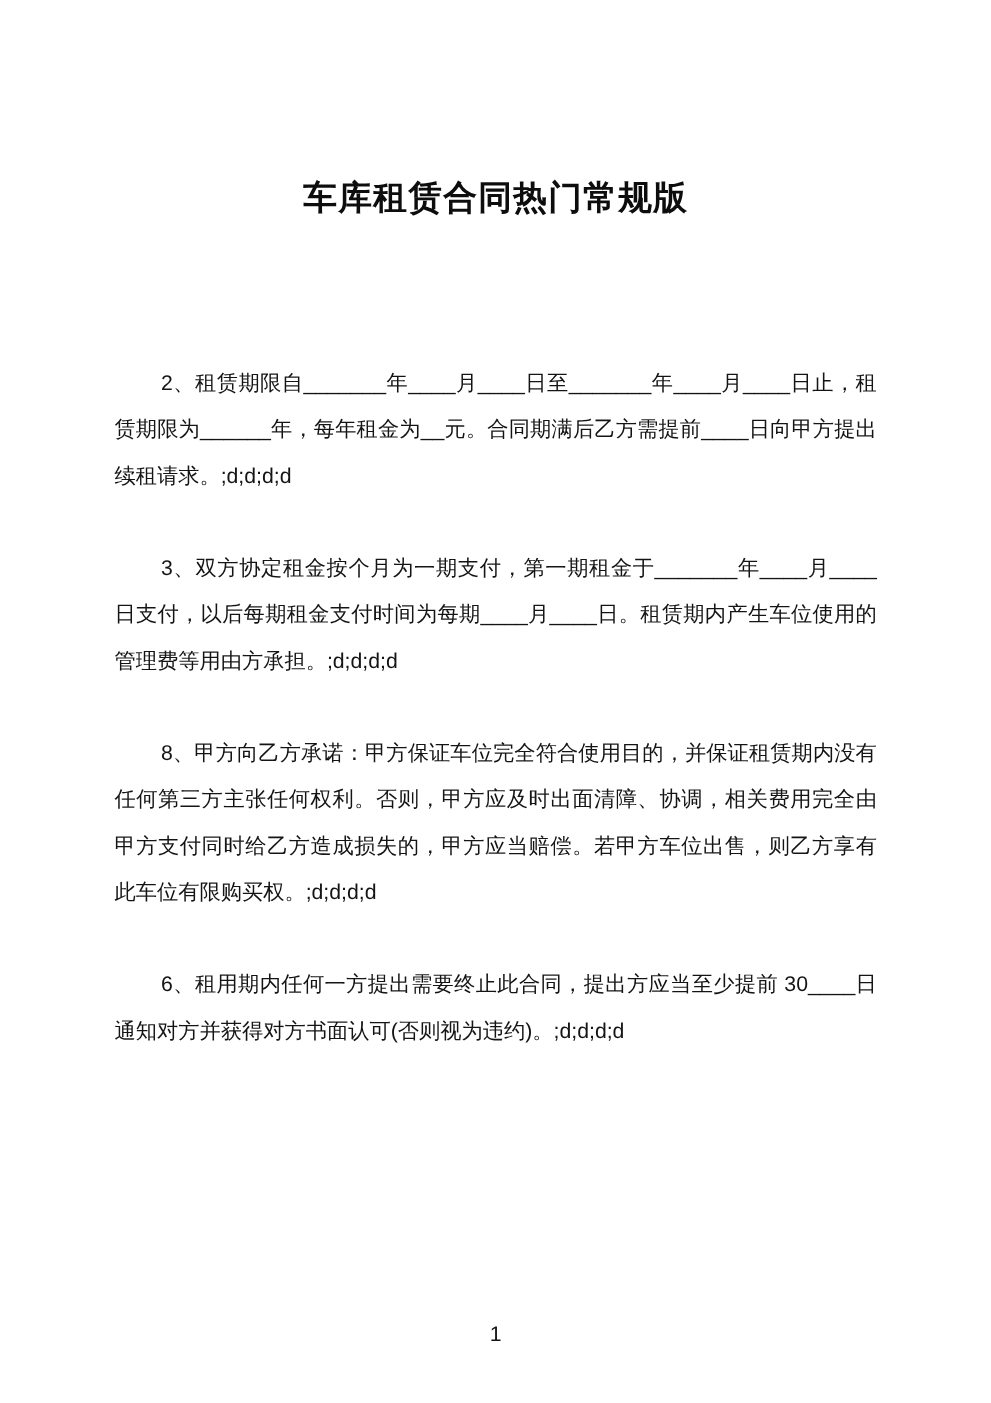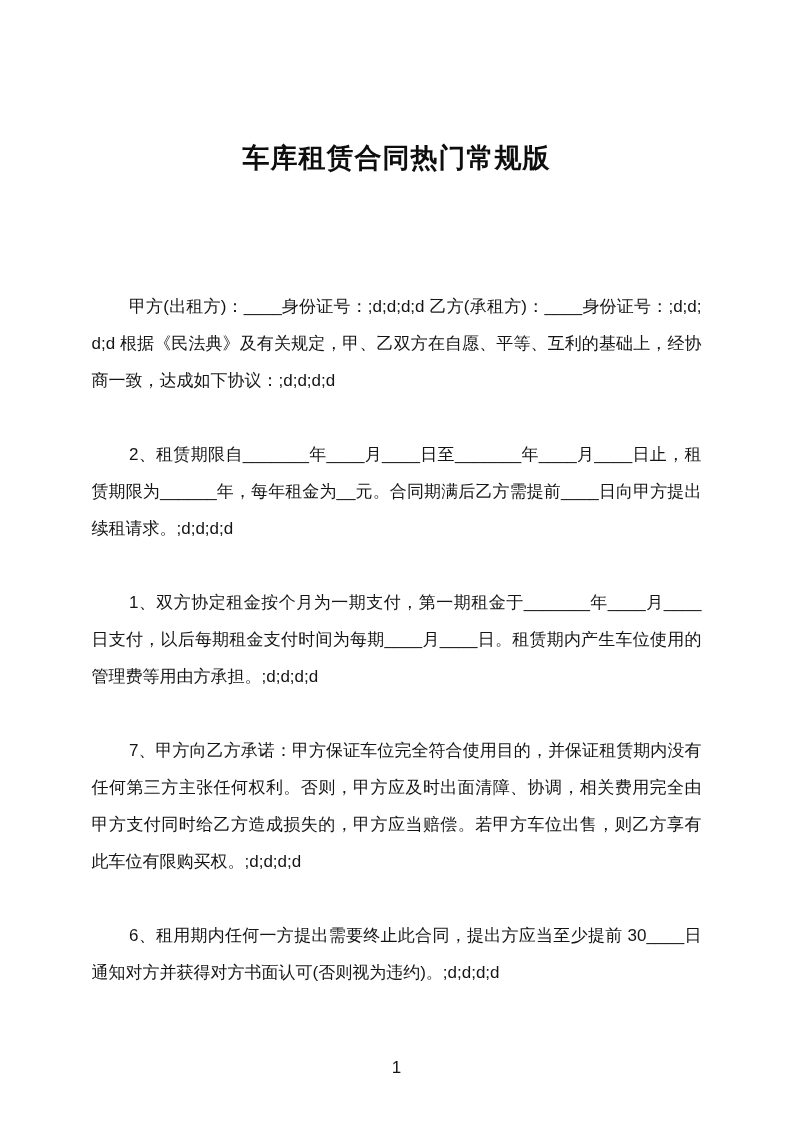--- a/index.html
+++ b/index.html
@@ -46,26 +46,25 @@
     font-size: 17px;
     color: #141414;
   }
 </style>
 </head>
 <body>
 
 <div class="page">
   <h1 class="doc-title">车库租赁合同热门常规版</h1>
 
-  <p class="para">甲方(出租方)：____身份证号：;d;d;d;d 乙方(承租方)：____身份证号：;d;d;d;d 根据《民法典》及有关规定，甲、乙双方在自愿、平等、互利的基础上，经协商一致，达成如下协议：;d;d;d;d</p>
 
 
   <p class="para">2、租赁期限自_______年____月____日至_______年____月____日止，租赁期限为______年，每年租金为__元。合同期满后乙方需提前____日向甲方提出续租请求。;d;d;d;d</p>
 
-  <p class="para">1、双方协定租金按个月为一期支付，第一期租金于_______年____月____日支付，以后每期租金支付时间为每期____月____日。租赁期内产生车位使用的管理费等用由方承担。;d;d;d;d</p>
+  <p class="para">3、双方协定租金按个月为一期支付，第一期租金于_______年____月____日支付，以后每期租金支付时间为每期____月____日。租赁期内产生车位使用的管理费等用由方承担。;d;d;d;d</p>
 
 
-  <p class="para">7、甲方向乙方承诺：甲方保证车位完全符合使用目的，并保证租赁期内没有任何第三方主张任何权利。否则，甲方应及时出面清障、协调，相关费用完全由甲方支付同时给乙方造成损失的，甲方应当赔偿。若甲方车位出售，则乙方享有此车位有限购买权。;d;d;d;d</p>
+  <p class="para">8、甲方向乙方承诺：甲方保证车位完全符合使用目的，并保证租赁期内没有任何第三方主张任何权利。否则，甲方应及时出面清障、协调，相关费用完全由甲方支付同时给乙方造成损失的，甲方应当赔偿。若甲方车位出售，则乙方享有此车位有限购买权。;d;d;d;d</p>
 
   <p class="para">6、租用期内任何一方提出需要终止此合同，提出方应当至少提前 30____日通知对方并获得对方书面认可(否则视为违约)。;d;d;d;d</p>
 
   <div class="page-number">1</div>
 </div>
 
 </body></html>

